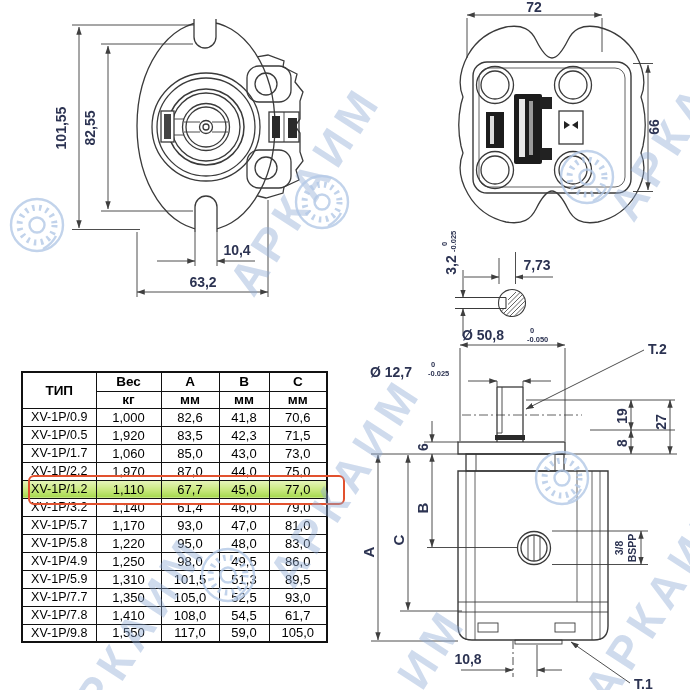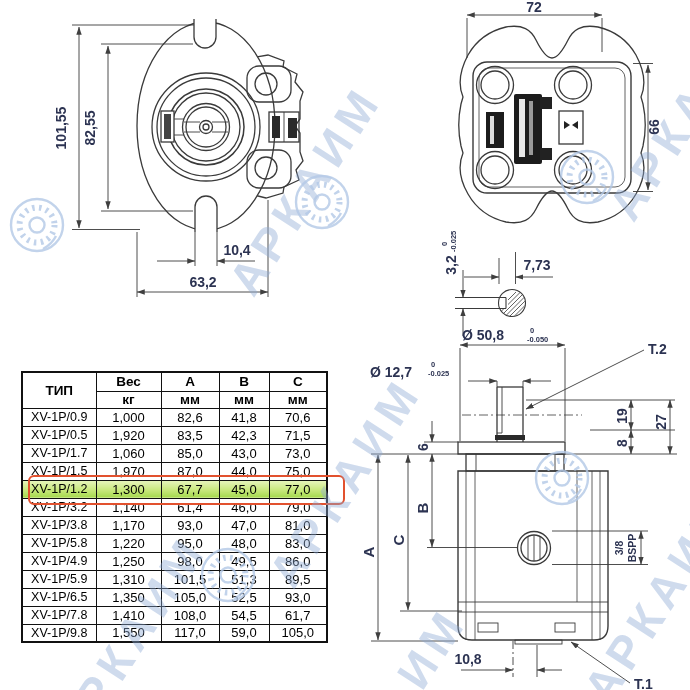--- a/index.html
+++ b/index.html
@@ -325,42 +325,42 @@
           <td>71,5</td>
         </tr>
   <tr>
           <td class="t">XV-1P/1.7</td>
           <td>1,060</td>
           <td>85,0</td>
           <td>43,0</td>
           <td>73,0</td>
         </tr>
   <tr>
-          <td class="t">XV-1P/1.5</td>
+          <td class="t">XV-1P/2.2</td>
           <td>1,970</td>
           <td>87,0</td>
           <td>44,0</td>
           <td>75,0</td>
         </tr>
   <tr class="hl">
           <td class="t">XV-1P/1.2</td>
-          <td>1,300</td>
+          <td>1,110</td>
           <td>67,7</td>
           <td>45,0</td>
           <td>77,0</td>
         </tr>
   <tr>
           <td class="t">XV-1P/3.2</td>
           <td>1,140</td>
           <td>61,4</td>
           <td>46,0</td>
           <td>79,0</td>
         </tr>
   <tr>
-          <td class="t">XV-1P/3.8</td>
+          <td class="t">XV-1P/5.7</td>
           <td>1,170</td>
           <td>93,0</td>
           <td>47,0</td>
           <td>81,0</td>
         </tr>
   <tr>
           <td class="t">XV-1P/5.8</td>
           <td>1,220</td>
           <td>95,0</td>
           <td>48,0</td>
@@ -374,21 +374,21 @@
           <td>86,0</td>
         </tr>
   <tr>
           <td class="t">XV-1P/5.9</td>
           <td>1,310</td>
           <td>101,5</td>
           <td>51,3</td>
           <td>89,5</td>
         </tr>
   <tr>
-          <td class="t">XV-1P/6.5</td>
+          <td class="t">XV-1P/7.7</td>
           <td>1,350</td>
           <td>105,0</td>
           <td>52,5</td>
           <td>93,0</td>
         </tr>
   <tr>
           <td class="t">XV-1P/7.8</td>
           <td>1,410</td>
           <td>108,0</td>
           <td>54,5</td>

